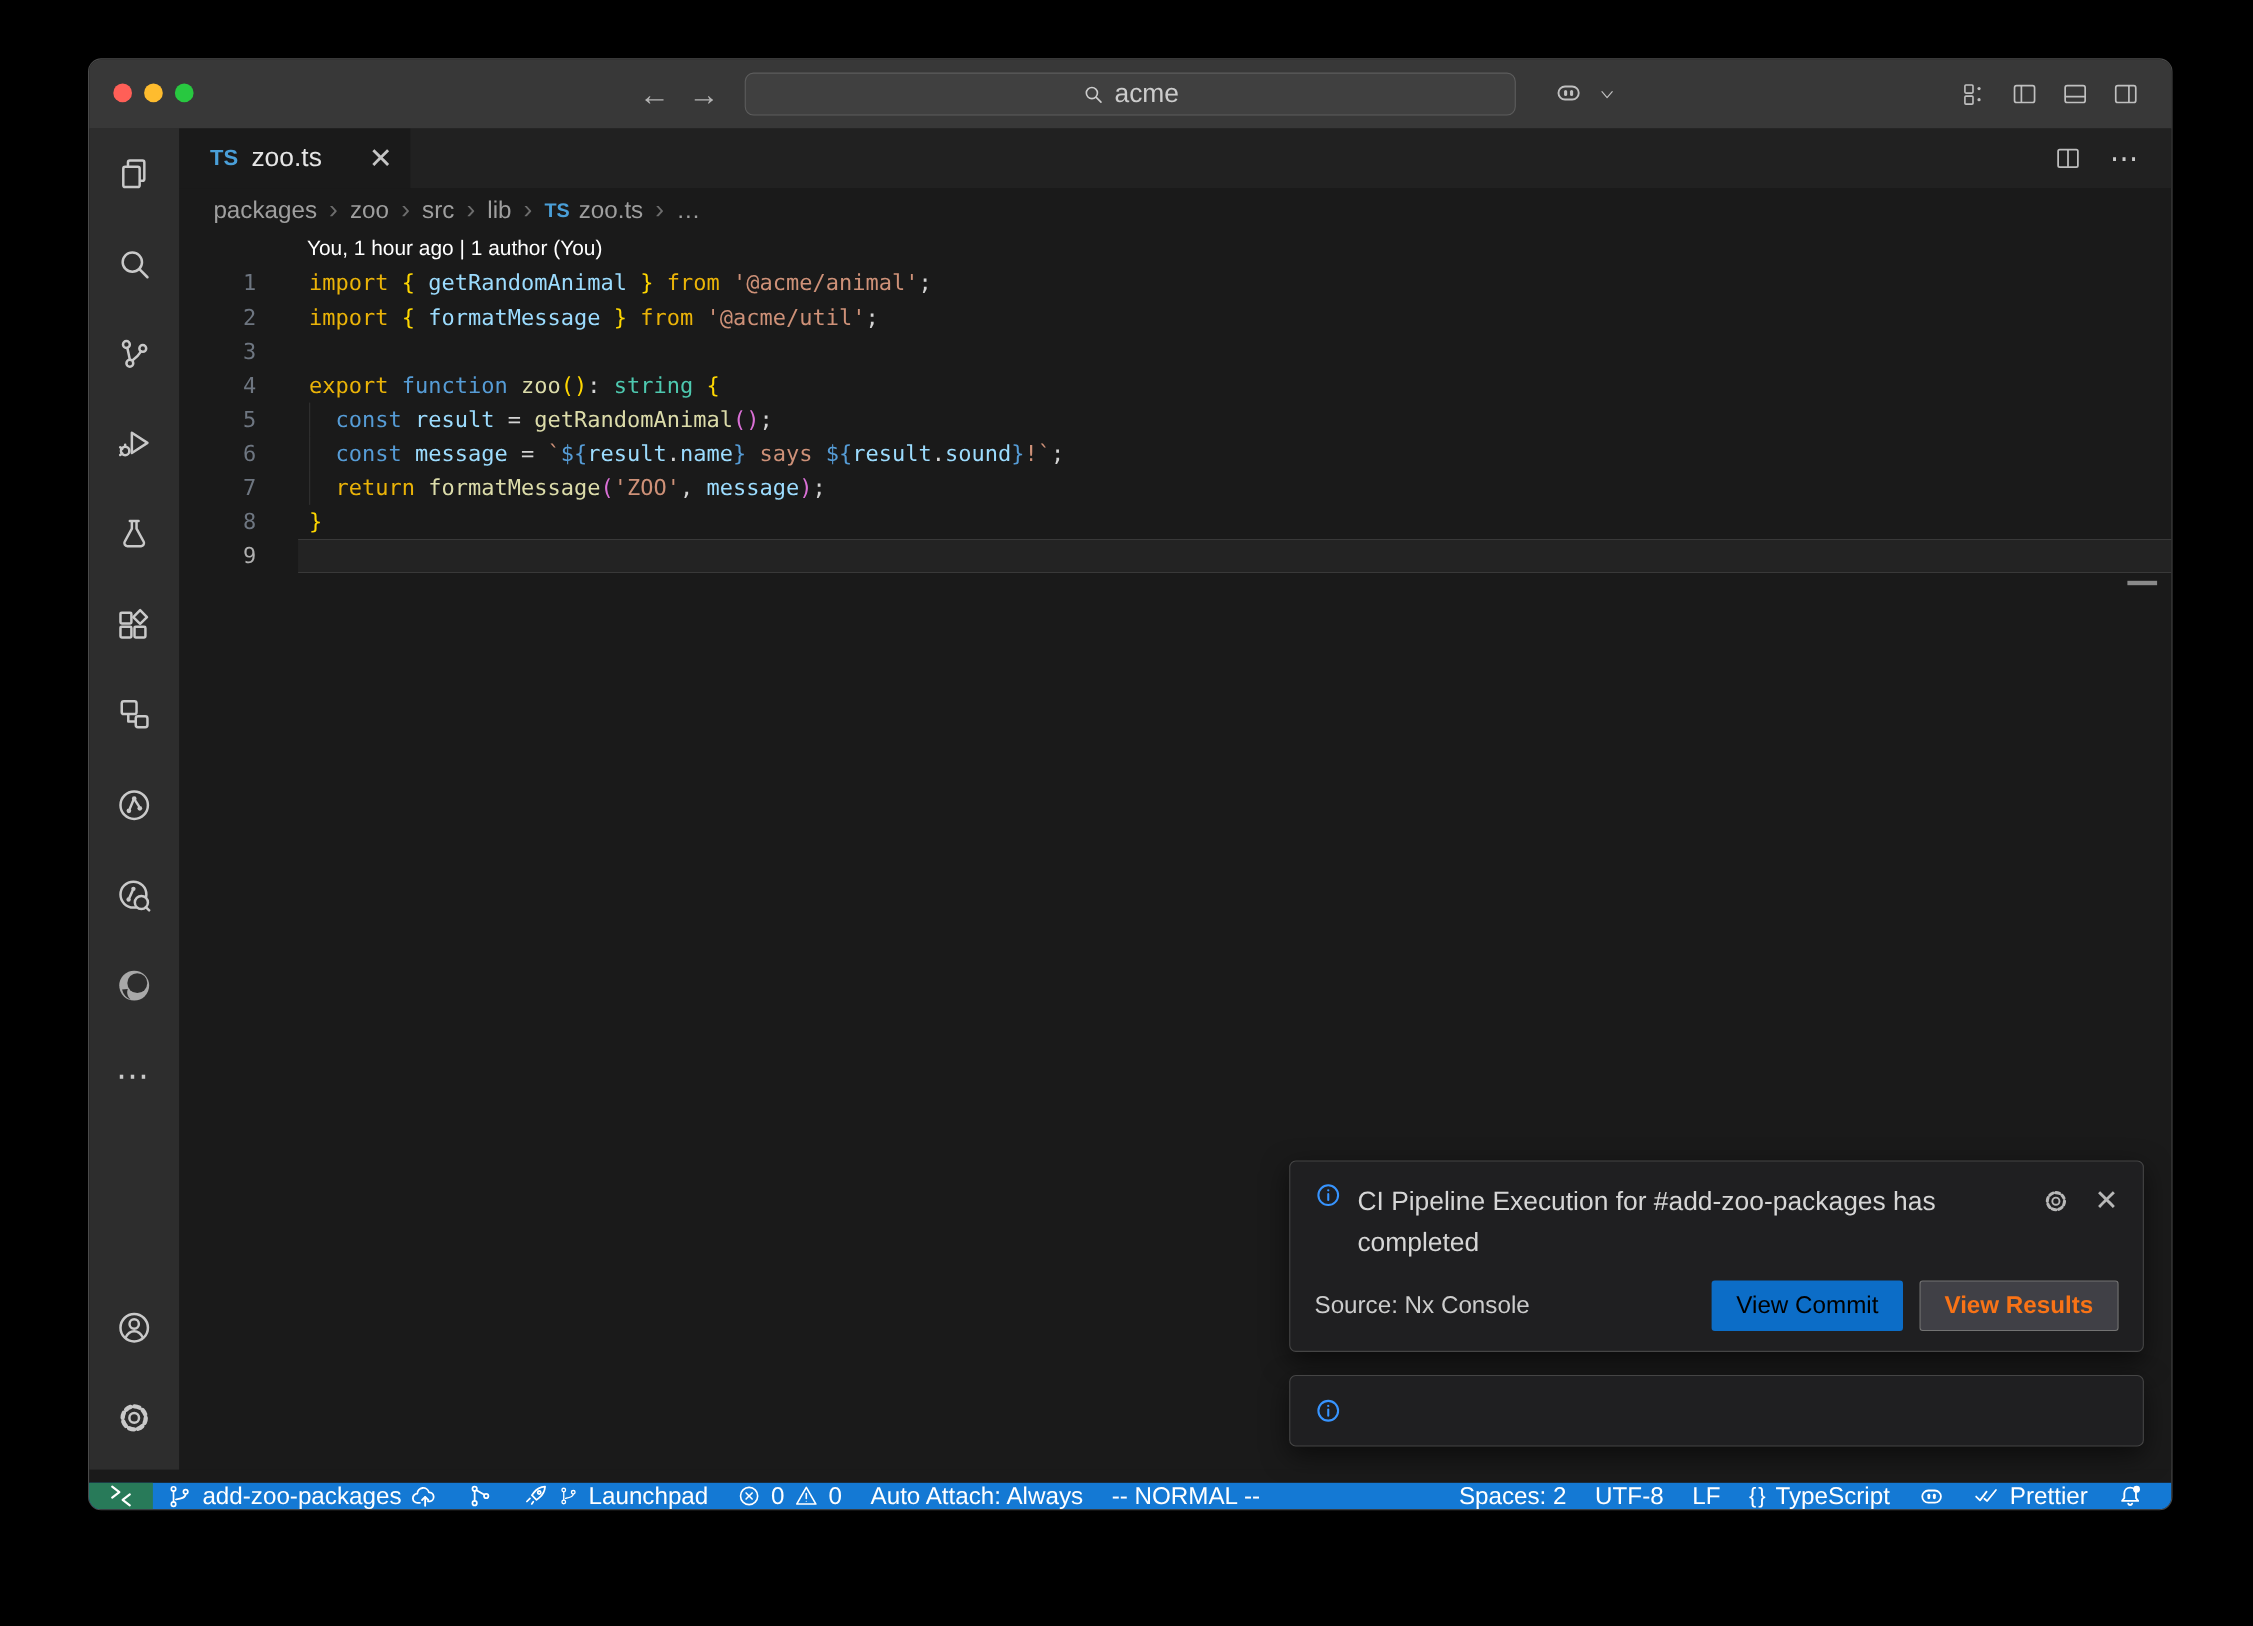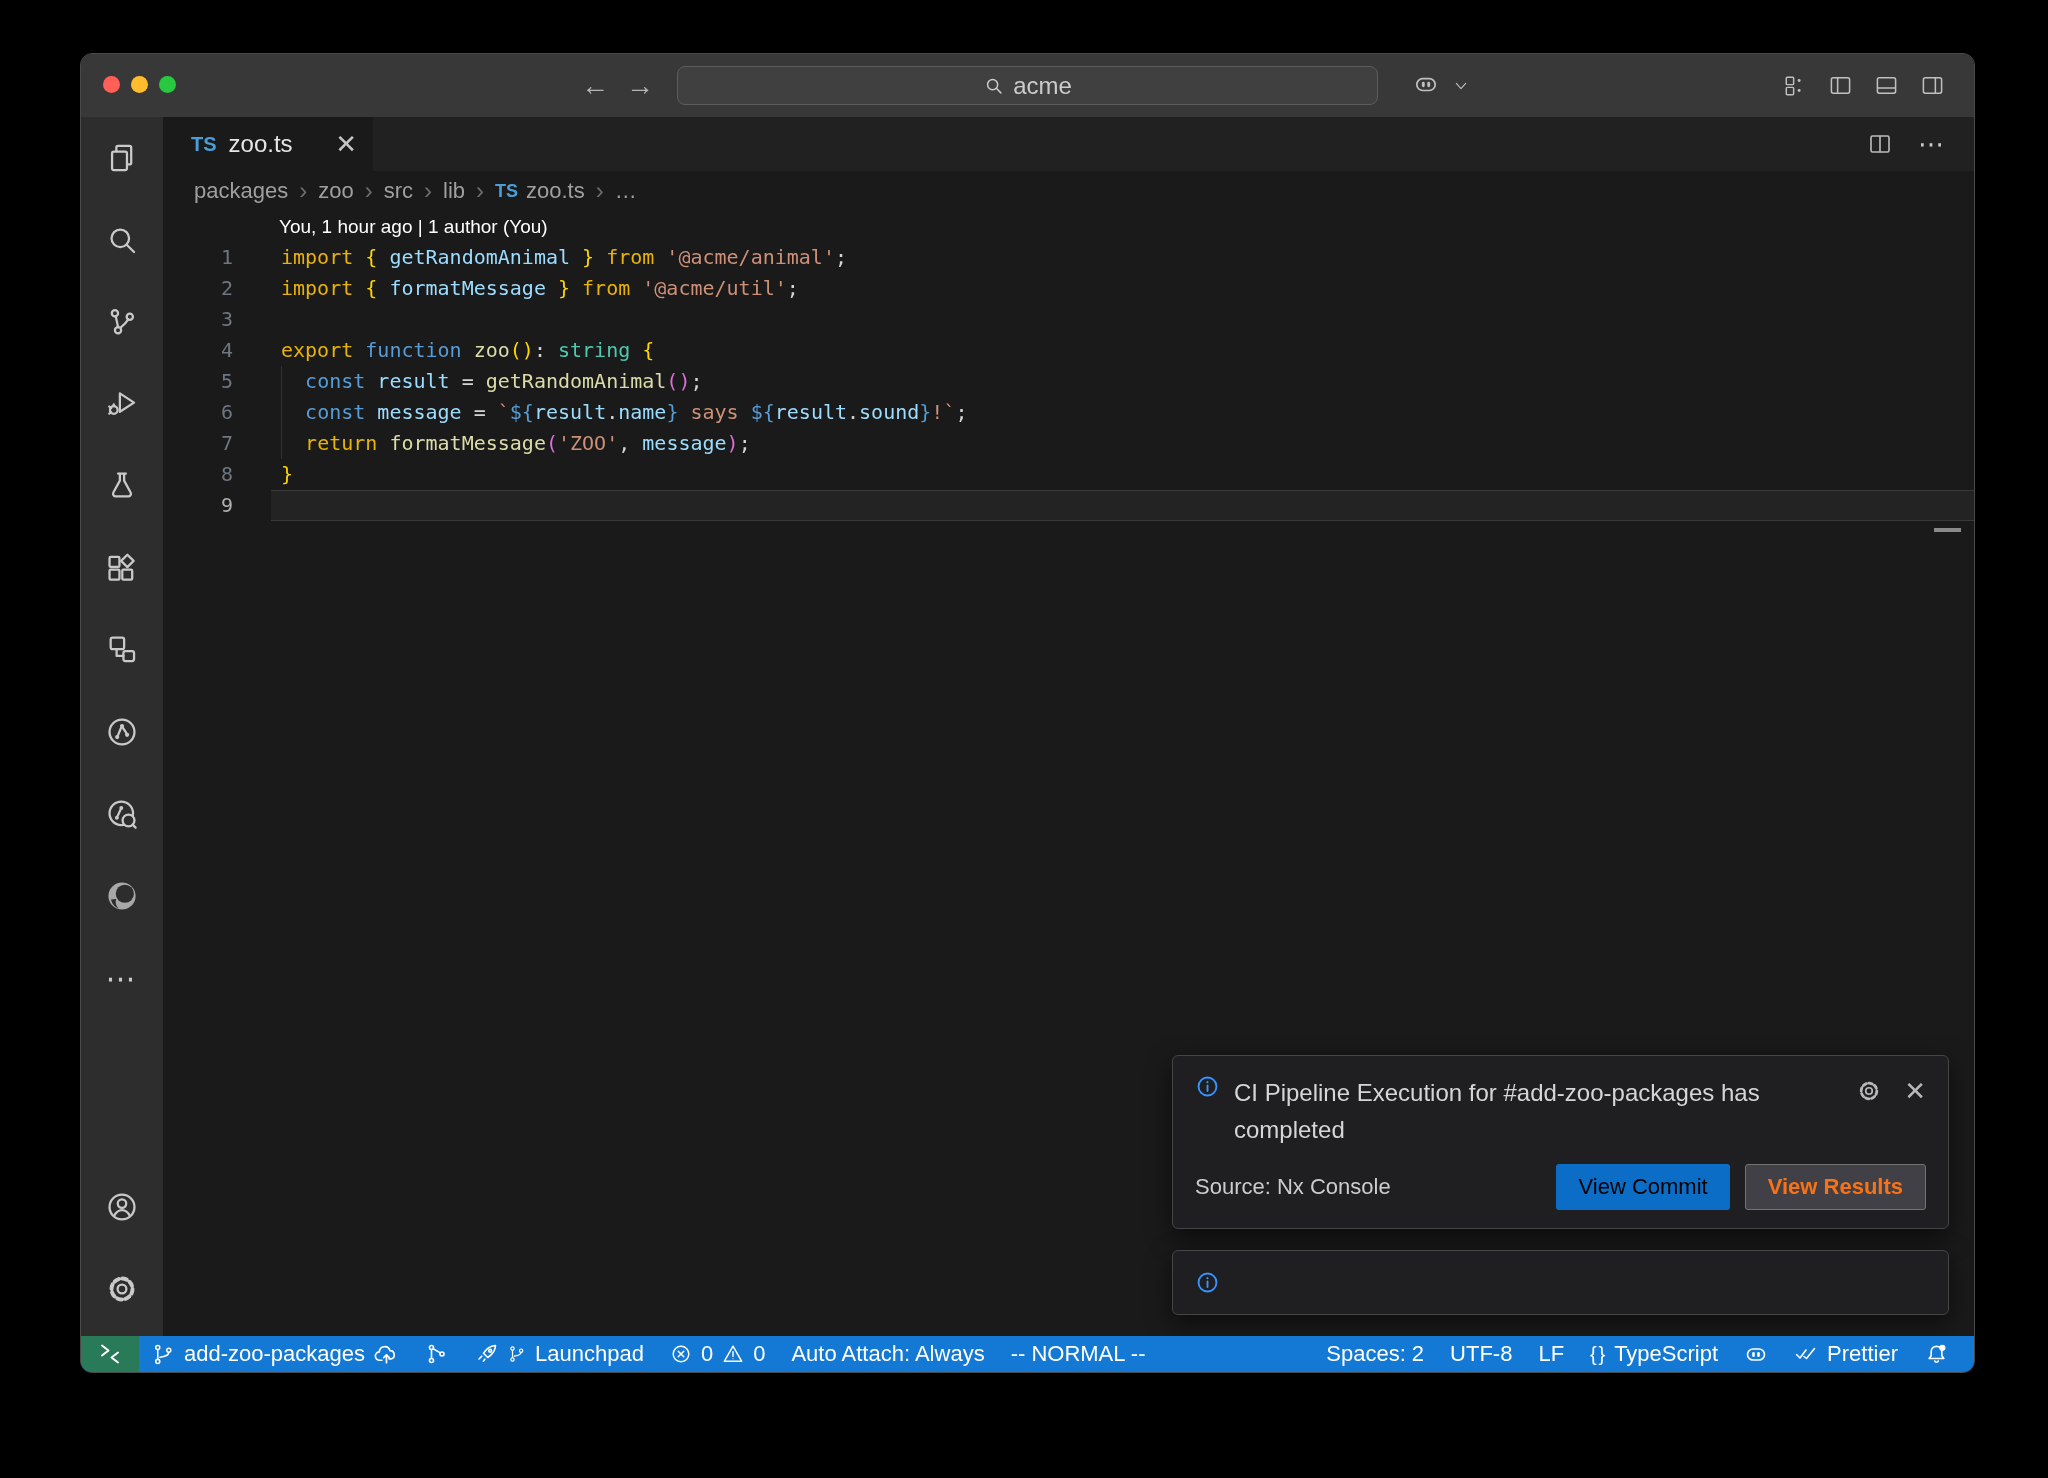--- a/index.html
+++ b/index.html
@@ -73,21 +73,21 @@
   .toast-foot { display:flex; align-items:center; margin-top:16px; }
   .toast-src { font-size:22px; color:#cccccc; }
   .toast-btns { margin-left:auto; display:flex; gap:15px; }
   .btn { height:46px; padding:0 22px; font-size:22px; border:none; border-radius:3px;
     display:flex; align-items:center; cursor:pointer; font-family:"Liberation Sans",sans-serif; }
   .btn.primary { background:#0c6dc7; color:#000000; }
   .btn.secondary { background:#404046; color:#f97316; border:1px solid #737373;font-weight:bold; }
   .toast.simple { display:flex; align-items:center; gap:14px; padding:14px 22px; height:65px; }
 
   
-  .statusbar { position:absolute; left:0; right:0; bottom:0; height:36px; background:#1479d4;
+  .statusbar { position:absolute; left:0; right:0; bottom:0; height:24px; background:#1479d4;
     display:flex; align-items:stretch; color:#fff; font-size:22px; }
   .sb-item { display:flex; align-items:center; gap:9px; padding:0 13px; cursor:pointer; white-space:nowrap; }
   .sb-remote { width:58px; justify-content:center; padding:0; }
   .sb-right { margin-left:auto; display:flex; padding-right:12px; }
   .tglyph { font-size:20px; }
   .ic { display:inline-flex; align-items:center; }
   .ic svg { display:block; }
 </style>
 </head>
 <body>

